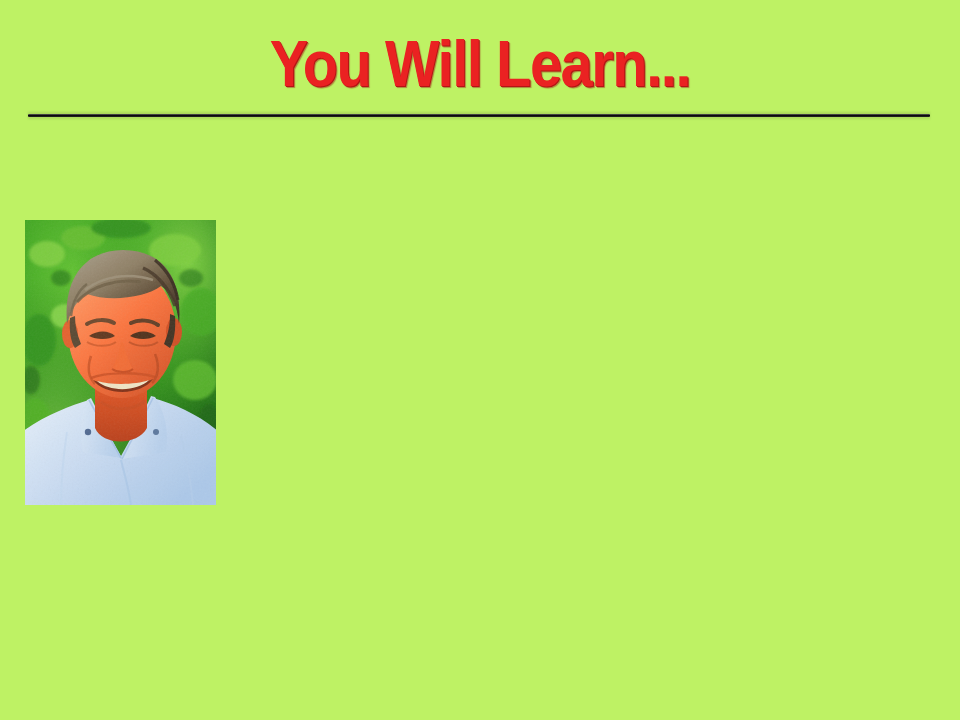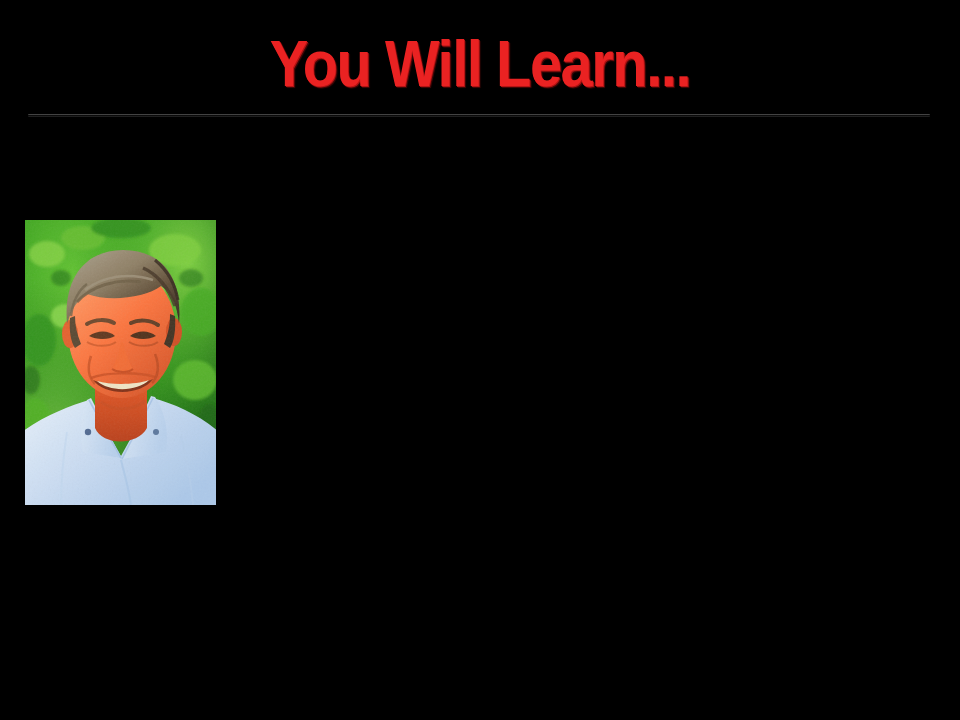--- a/index.html
+++ b/index.html
@@ -9,21 +9,21 @@
     background: #ffffff;
   }
   body {
     font-family: "Liberation Sans", sans-serif;
   }
 
   #slide {
     position: relative;
     width: 960px;
     height: 720px;
-    background: #000000;
+    background: #bef264;
     overflow: hidden;
     text-decoration: underline;
   }
 
   
   #slide-title {
     position: absolute;
     left: 0;
     top: 28px;
     width: 960px;

